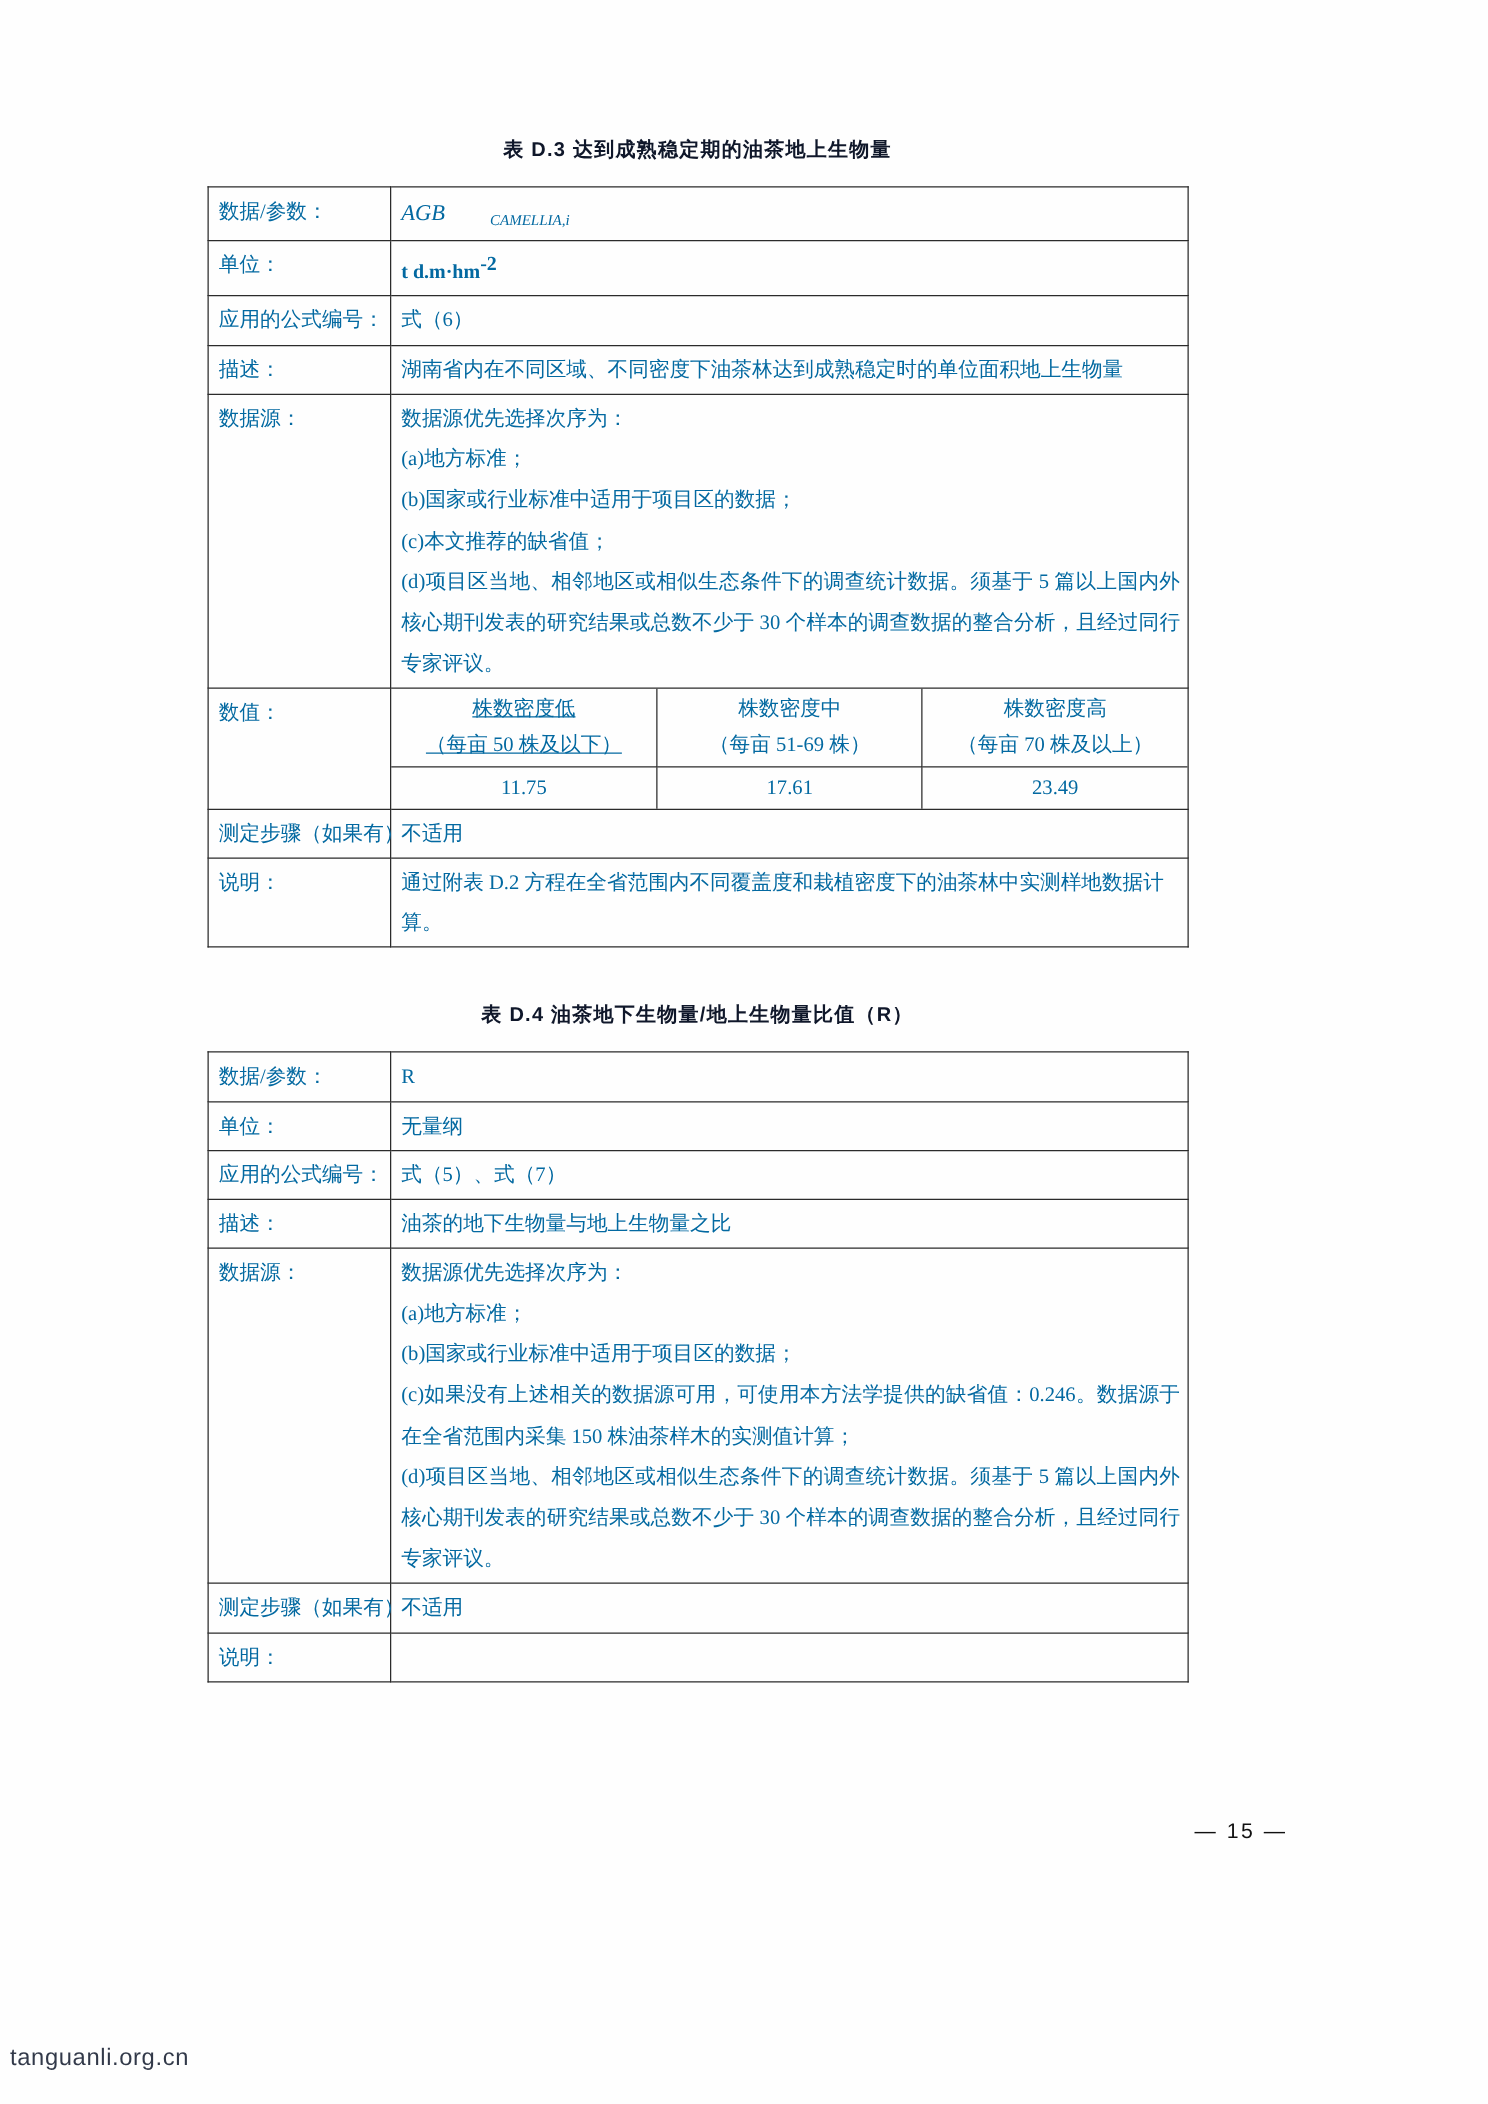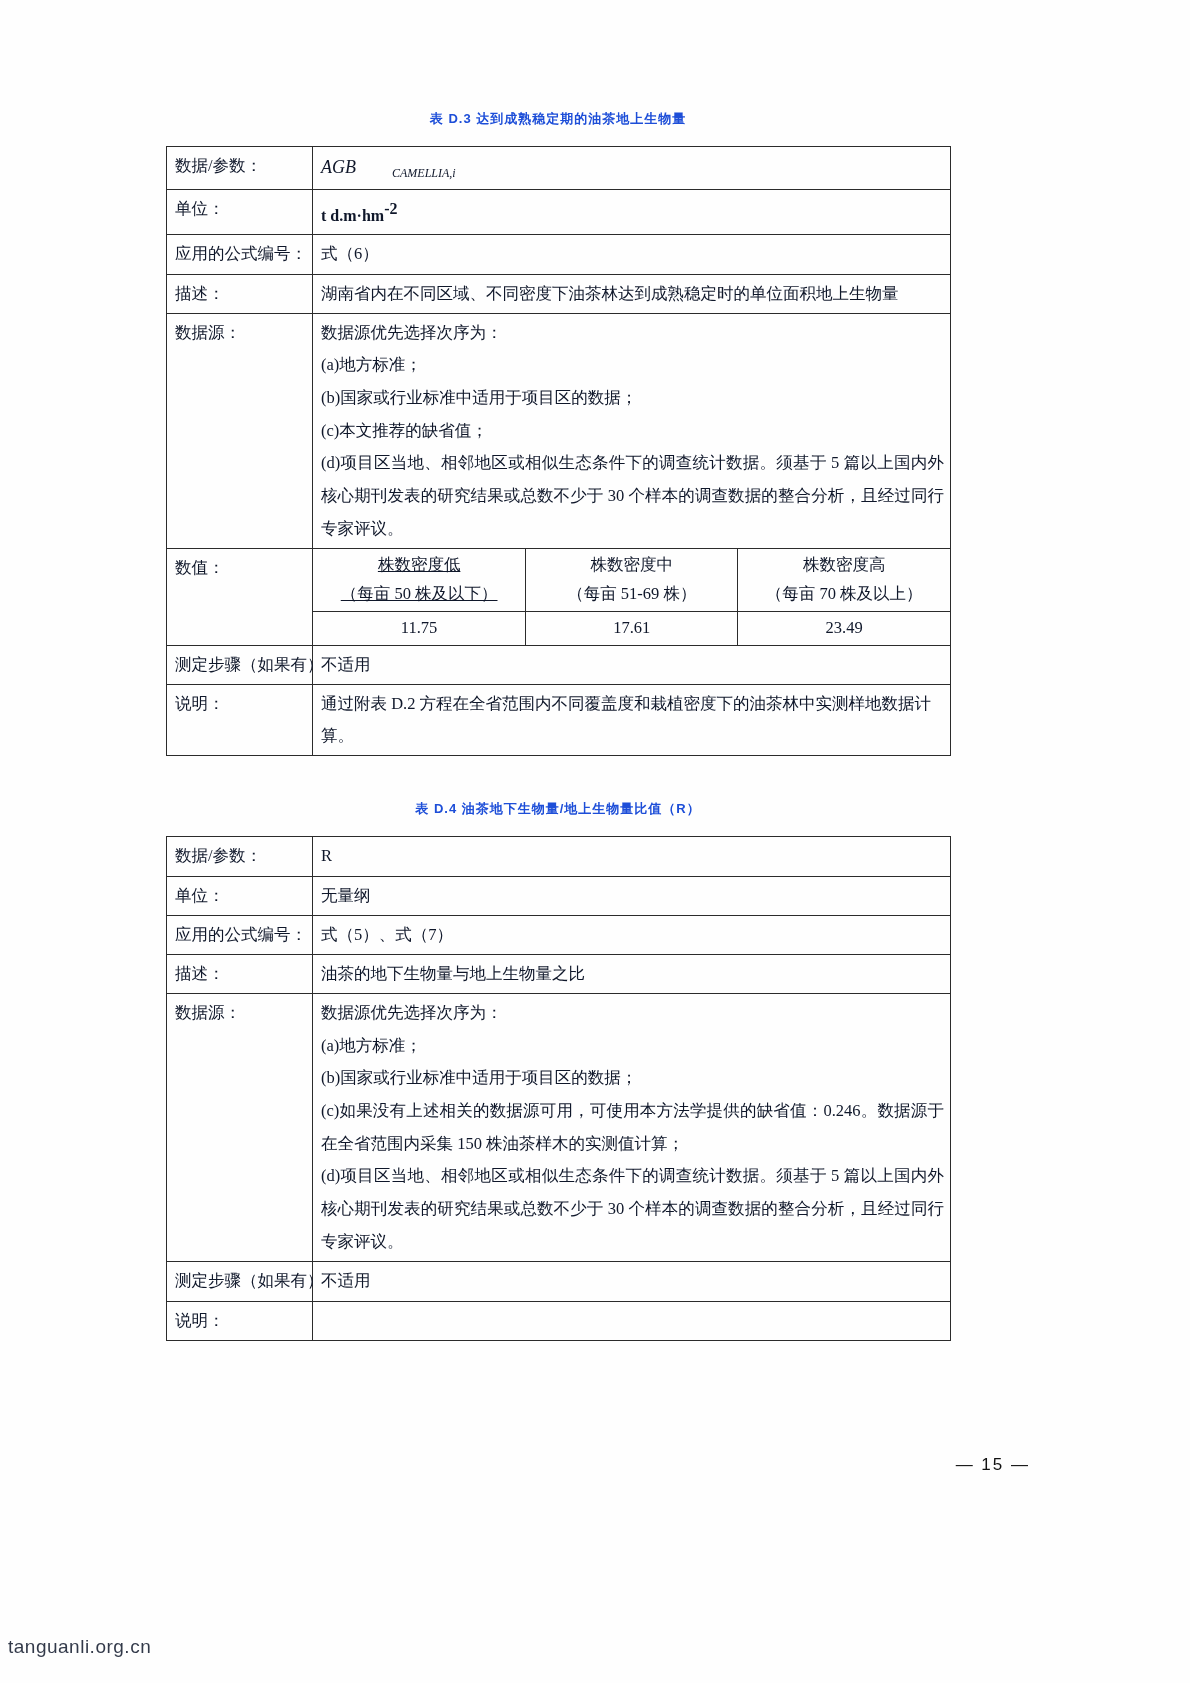--- a/index.html
+++ b/index.html
@@ -21,36 +21,36 @@
     background: #fefefe;
   }
   .content {
     position: absolute;
     left: 166px;
     top: 110px;
     width: 784px;
   }
   .table-title {
     text-align: center;
-    font-size: 13px;
+    font-size: 16px;
     font-weight: 700;
     letter-spacing: 1px;
     font-family: "Liberation Sans", "DejaVu Sans", sans-serif;
     margin: 0 0 18px 0;
-    color: #1d4ed8;
+    color: #0f172a;
   }
   .title-gap { height: 44px; }
 
   table.param-table {
     border-collapse: collapse;
     width: 784px;
     table-layout: fixed;
     font-size: 16.5px;
     line-height: 1.95;
-    color: #0f172a;
+    color: #0369a1;
   }
   table.param-table td {
     border: 1px solid #2b2b2b;
     padding: 3px 6px 3px 8px;
     vertical-align: top;
   }
   td.label-cell {
     width: 146px;
     white-space: nowrap;
   }

